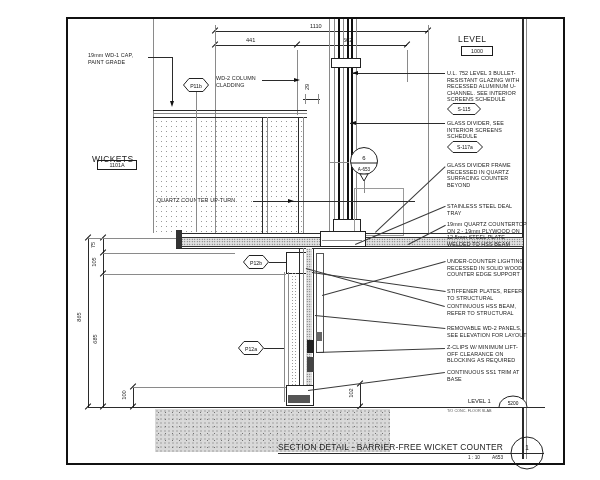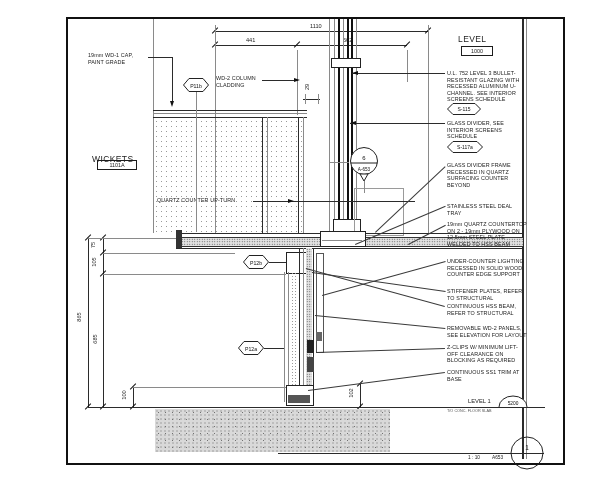--- a/index.html
+++ b/index.html
@@ -227,20 +227,21 @@
   <div class="note" style="left:447px;top:369px;">CONTINUOUS SS1 TRIM AT BASE</div>
   <div class="diag" style="left:308px;top:390px;width:138px;transform:rotate(-7.5deg);"></div>
 
   <div class="t" style="left:468px;top:398px;font-size:5.8px;">LEVEL 1</div>
   <svg style="left:498px;top:394px;" width="30" height="14">
     <path d="M1,13 A14,11 0 0 1 29,13" fill="#fff" stroke="#222"></path>
     <text x="15" y="11" font-size="4.8" text-anchor="middle">5200</text>
   </svg>
   <div class="t" style="left:447px;top:409px;font-size:3.8px;color:#555;">T/O CONC. FLOOR SLAB</div>
 
+  <div class="t" style="left:278px;top:442px;font-size:8.4px;letter-spacing:.2px;white-space:nowrap;">SECTION DETAIL - BARRIER-FREE WICKET COUNTER</div>
   <div class="hl" style="left:278px;top:453px;width:266px;"></div>
   <div class="t" style="left:468px;top:455px;font-size:4.8px;">1 : 10</div>
   <div class="t" style="left:492px;top:455px;font-size:4.8px;">A653</div>
   <svg style="left:510px;top:436px;" width="34" height="34">
     <circle cx="17" cy="17" r="16" fill="none" stroke="#222"></circle>
     <text x="17" y="14" font-size="6.4" text-anchor="middle">1</text>
   </svg>
 
 </div>
 

